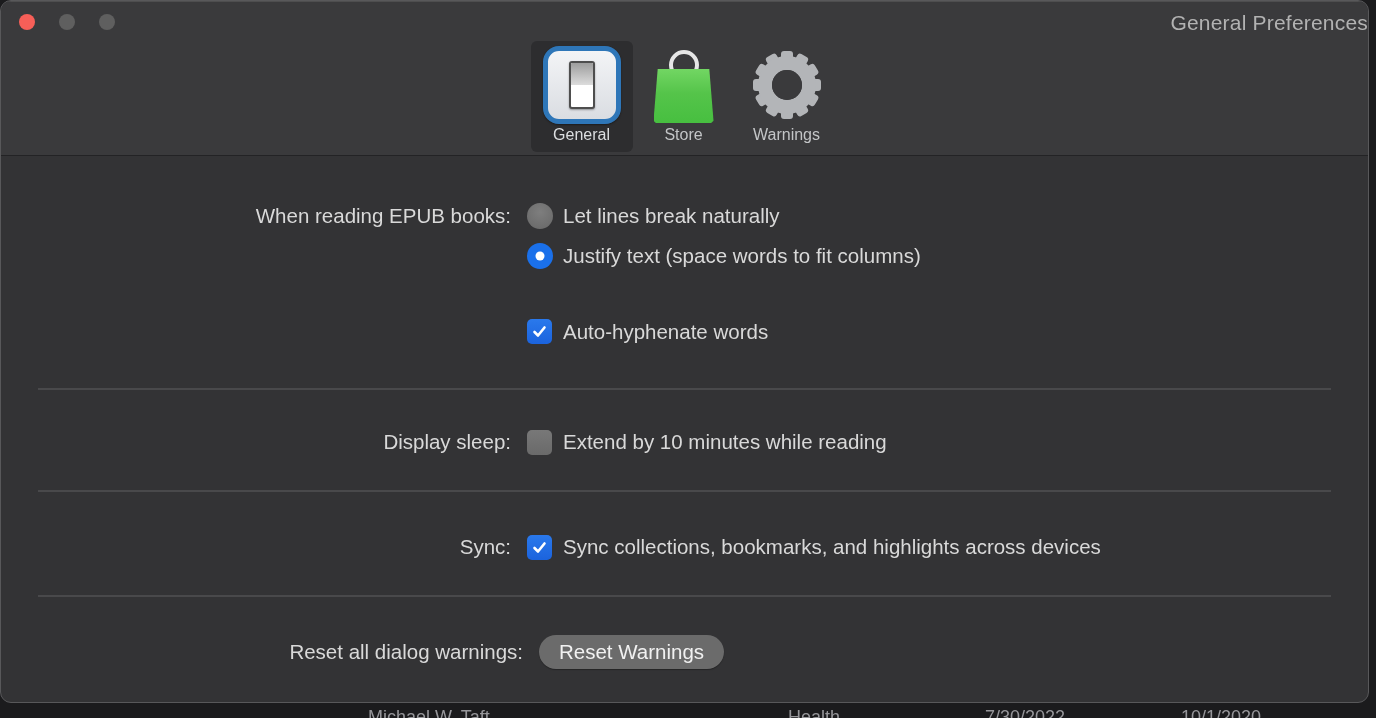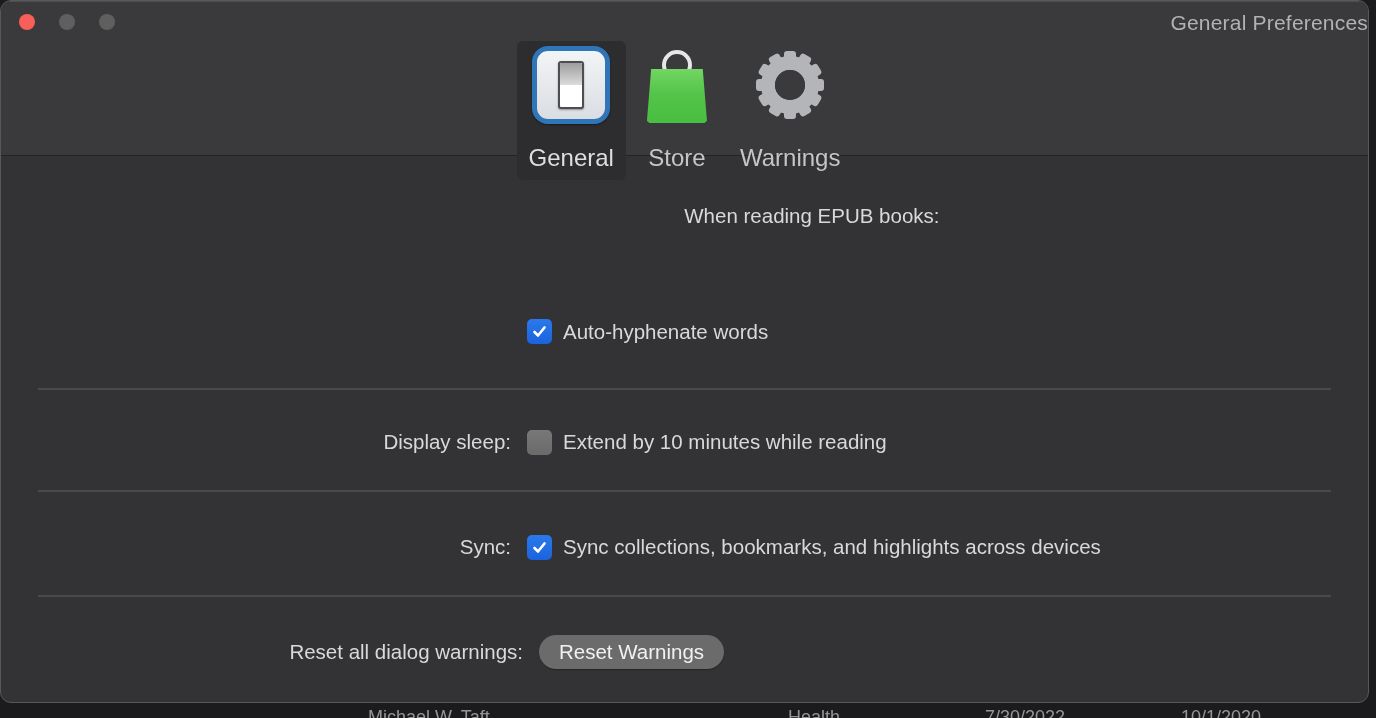--- a/index.html
+++ b/index.html
@@ -20,21 +20,21 @@
   .tl.close { background:#f75f58; }
   .tl.dim   { background:#5f5f5f; }
   .win-title { position:absolute; top:10px; left:0; right:0; text-align:right;
                font-size:21px; color:#b2b2b2; letter-spacing:.2px; }
 
   .toolbar { position:absolute; top:40px; left:0; right:0; display:flex;
              justify-content:center; align-items:flex-start; gap:6px; }
   .tb-item { display:flex; flex-direction:column; align-items:center;
              padding:4px 12px 8px; border-radius:6px; cursor:default; }
   .tb-item.selected { background:#2d2d2f; }
-  .tb-label { margin-top:19px; font-size:24px; color:#c3c5c7; }
+  .tb-label { margin-top:1px; font-size:16px; color:#c3c5c7; }
   .tb-item.selected .tb-label { color:#dcdee0; }
   .tb-iconbox { height:80px; display:flex; align-items:center; justify-content:center; }
 
   
   .icon-general { width:78px; height:78px; border-radius:16px;
                   border:5px solid #2e76b8;
                   background:linear-gradient(180deg,#f3f4f6,#dadde2);
                   display:flex; align-items:center; justify-content:center;
                   box-shadow:0 1px 2px rgba(0,0,0,.4); }
   .toggle-sw { width:26px; height:48px; background:#ffffff; border:2px solid #4e4e4e;
@@ -174,22 +174,32 @@
             <circle cx="40" cy="40" r="22" fill="none" stroke="#b3b5b8" stroke-width="14"></circle>
             <circle cx="40" cy="40" r="15" fill="#3a3a3c"></circle>
           </svg>
         </div>
         <div class="tb-label">Warnings</div>
       </div>
 
     </div>
   </div>
 
-  <div class="row" style="top:197px; align-items:flex-start;justify-content:center;">
+  <div class="row" style="top:197px; align-items:flex-start;">
     <div class="row-label" style="line-height:36px;">When reading EPUB books:</div>
+    <div class="row-ctl" style="flex-direction:column; align-items:flex-start;">
+      <div style="display:flex; align-items:center; height:36px;">
+        <div class="radio"></div>
+        <span class="content-text">Let lines break naturally</span>
+      </div>
+      <div style="display:flex; align-items:center; height:40px; margin-top:2px;">
+        <div class="radio on"></div>
+        <span class="content-text">Justify text (space words to fit columns)</span>
+      </div>
+    </div>
   </div>
 
   <div class="row" style="top:318px;">
     <div class="row-label"></div>
     <div class="row-ctl">
       <div class="cbx on">
         <svg viewBox="0 0 17 17">
             <polyline points="3.5,9 7,12.5 13.5,4.5" fill="none" stroke="#ffffff" stroke-width="2.6" stroke-linecap="round" stroke-linejoin="round"></polyline>
           </svg>
       </div>

